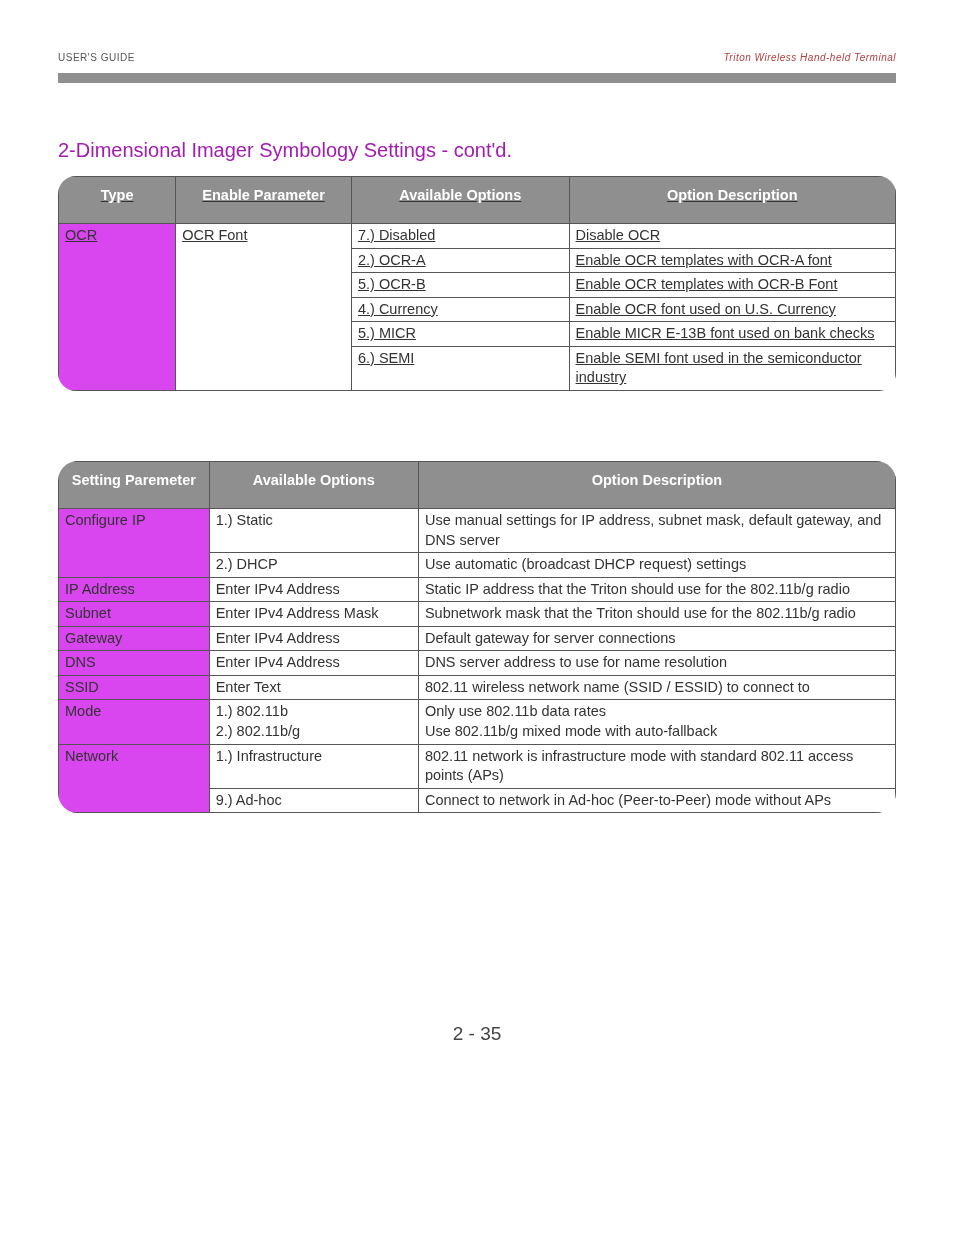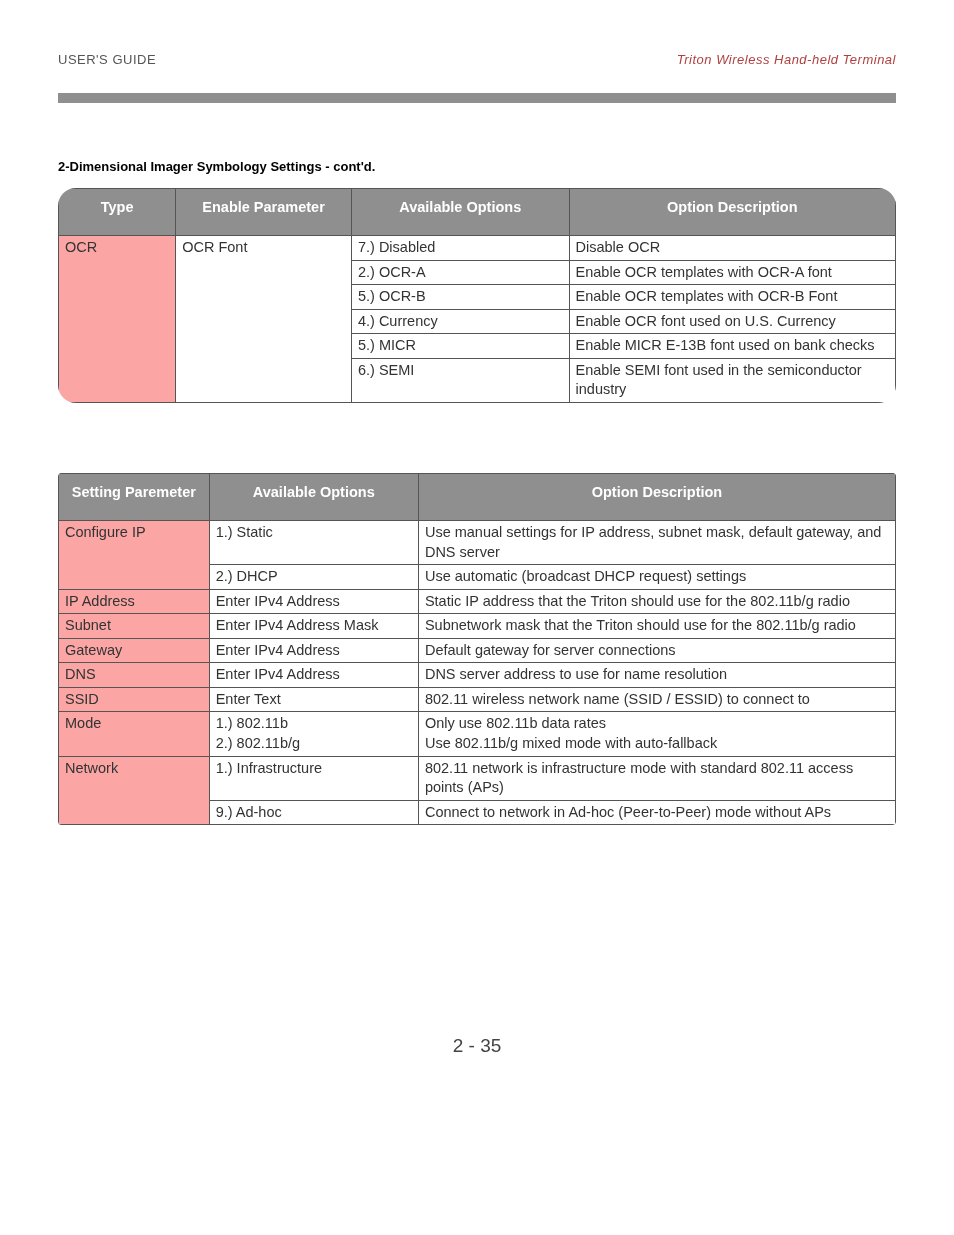--- a/index.html
+++ b/index.html
@@ -10,35 +10,35 @@
     color: #333;
     background: #fff;
     width: 954px;
   }
   .page {
     padding: 52px 58px 40px 58px;
   }
   .header-row {
     display: flex;
     justify-content: space-between;
-    font-size: 13px;
+    font-size: 10px;
     letter-spacing: 0.5px;
-    margin-bottom: 26px;
+    margin-bottom: 10px;
   }
   .header-left { color: #555; font-variant: small-caps; }
   .header-right { color: #b04040; font-style: italic; }
   .divider-bar {
     height: 10px;
     background: #8f8f8f;
     margin-bottom: 56px;
   }
   h2.section {
-    color: #000000;
-    font-weight: bold;
-    font-size: 13px;
+    color: #a21caf;
+    font-weight: normal;
+    font-size: 20px;
     margin: 0 0 14px 0;
   }
   .tbl {
     width: 100%;
     border-collapse: collapse;
     border-spacing: 0;
     font-size: 14.5px;
   }
   .tbl th {
     background: #8f8f8f;
@@ -49,30 +49,31 @@
     border: 1px solid #555;
     vertical-align: top;
   }
   .tbl td {
     border: 1px solid #555;
     padding: 2px 6px;
     vertical-align: top;
     line-height: 1.35;
   }
   .tbl td.param {
-    background: #fca5a5;
+    background: #d946ef;
   }
   
   .tbl-wrap {
     border-radius: 18px;
     overflow: hidden;
     margin-bottom: 70px;
+    text-decoration: underline;
   }
   .tbl-wrap2 {
-    border-radius: 4px;
+    border-radius: 20px;
     overflow: hidden;
   }
   .page-footer {
     text-align: center;
     margin-top: 210px;
     font-size: 19px;
     color: #444;
   }
 </style>
 </head>

